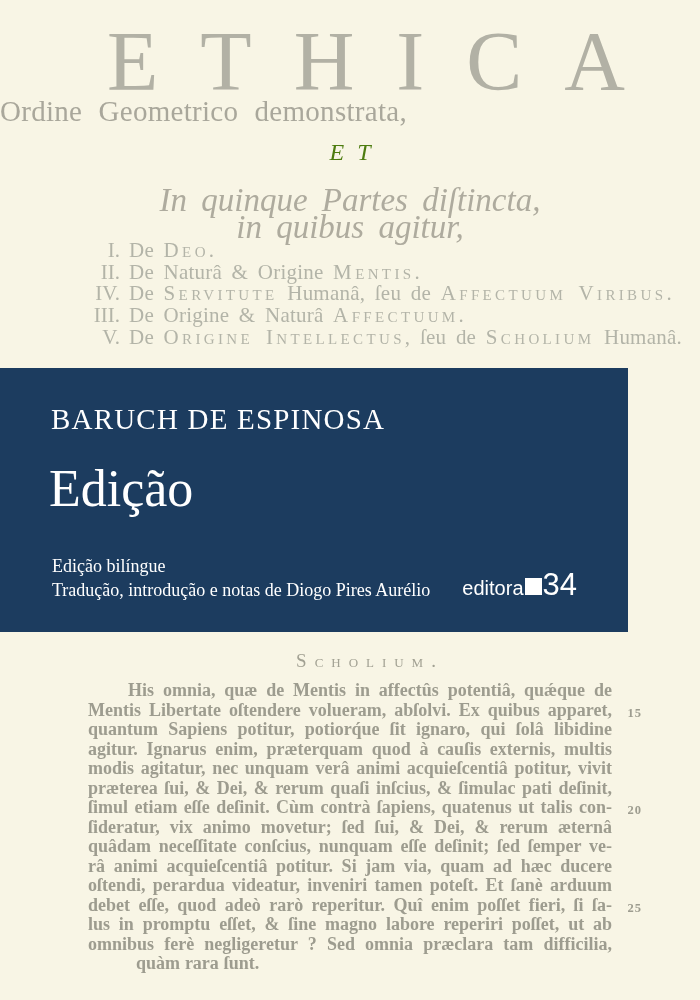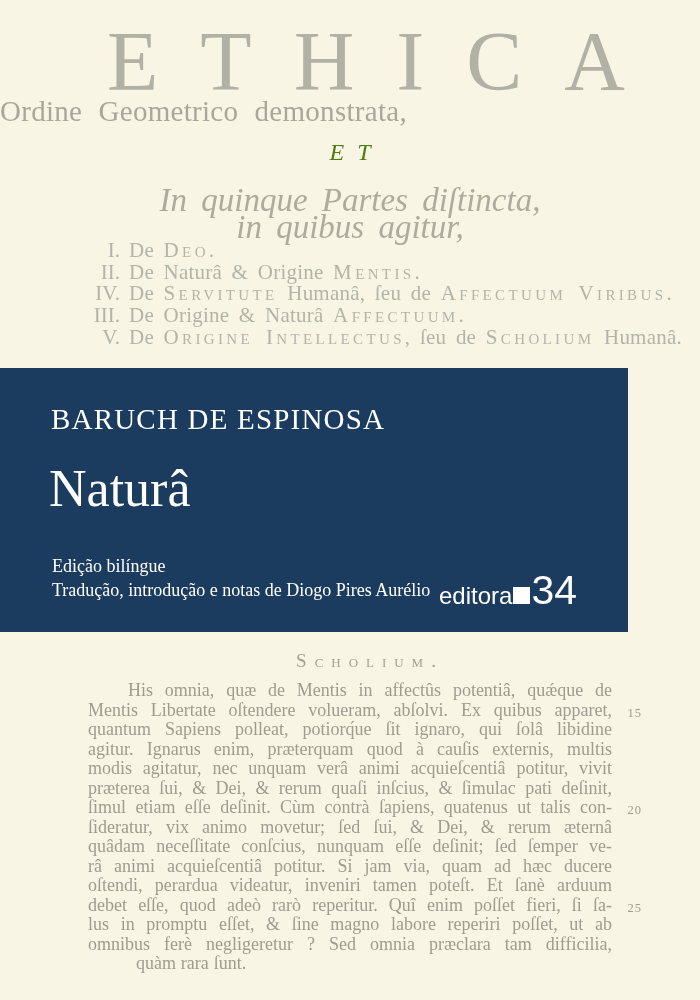--- a/index.html
+++ b/index.html
@@ -60,39 +60,40 @@
   }
   .credits {
     position:absolute; left:52px; top:212px;
     font-size:18px; line-height:1.2;
   }
   .logo {
     position:absolute; right:51px; top:199px;
     font-family:"Liberation Sans","DejaVu Sans",sans-serif;
     white-space:nowrap;
   }
-  .logo .pub-name { font-size:24px; vertical-align:baseline; }
+  .logo .pub-name { font-size:20px; vertical-align:baseline; }
   .logo .sq {
     display:inline-block; width:17px; height:17px;
     background:#ffffff; margin:0 1px; vertical-align:baseline;
   }
-  .logo .pub-num { font-size:41px; vertical-align:baseline; }
+  .logo .pub-num { font-size:31px; vertical-align:baseline; }
 
   
   .sch-heading {
     position:absolute; top:650px; left:0; right:0;
     text-align:center; font-variant:small-caps;
     font-size:19px; letter-spacing:0.42em; text-indent:0.42em;
     color:#a2a193;
     padding-left:32px;
   }
   .sch-body {
     position:absolute; top:681px; left:88px; width:524px;
     font-size:18px; line-height:19.5px; color:#9d9c8f;
     word-spacing:0.02em;
+    font-weight:bold;
   }
   .sch-line { position:relative; text-align:justify; text-align-last:justify; }
   .sch-line.indent { text-indent:40px; }
   .sch-line.last { text-align-last:left;margin-left:48px; }
   .lineno {
     position:absolute; right:-30px; top:3px;
     font-size:12.5px; letter-spacing:1px;
   }
 </style>
 </head>
@@ -127,34 +128,34 @@
         </div>
         <div class="part-row">
           <span class="part-num">V.</span>
           <span class="part-text"><span>De </span><span class="sc">Origine Intellectus</span><span>, ſeu de </span><span class="sc">Scholium</span><span> Humanâ.</span></span>
         </div>
       </div>
   </section>
 
   <section class="band">
     <div class="author">BARUCH DE ESPINOSA</div>
-    <div class="band-title">Naturâ</div>
+    <div class="band-title">Edição</div>
     <div class="edition">Edição bilíngue</div>
     <div class="credits">Tradução, introdução e notas de Diogo Pires Aurélio</div>
     <div class="logo">
       <span class="pub-name">editora</span><span class="sq"></span><span class="pub-num">34</span>
     </div>
   </section>
 
   <section>
     <div class="sch-heading">Scholium.</div>
     <div class="sch-body">
         <div class="sch-line indent">His omnia, quæ de Mentis in affectûs potentiâ, quǽque de</div>
         <div class="sch-line">Mentis Libertate oſtendere volueram, abſolvi. Ex quibus apparet,<span class="lineno">15</span></div>
-        <div class="sch-line">quantum Sapiens polleat, potiorq́ue ſit ignaro, qui ſolâ libidine</div>
+        <div class="sch-line">quantum Sapiens potitur, potiorq́ue ſit ignaro, qui ſolâ libidine</div>
         <div class="sch-line">agitur.  Ignarus enim, præterquam quod à cauſis externis, multis</div>
         <div class="sch-line">modis agitatur, nec unquam verâ animi acquieſcentiâ potitur, vivit</div>
         <div class="sch-line">præterea ſui, &amp; Dei, &amp; rerum quaſi inſcius, &amp; ſimulac pati deſinit,</div>
         <div class="sch-line">ſimul etiam eſſe deſinit. Cùm contrà ſapiens, quatenus ut talis con-<span class="lineno">20</span></div>
         <div class="sch-line">ſideratur, vix animo movetur; ſed ſui, &amp; Dei, &amp; rerum æternâ</div>
         <div class="sch-line">quâdam neceſſitate conſcius, nunquam eſſe deſinit; ſed ſemper ve-</div>
         <div class="sch-line">râ animi acquieſcentiâ potitur.  Si jam via, quam ad hæc ducere</div>
         <div class="sch-line">oſtendi, perardua videatur, inveniri tamen poteſt. Et ſanè arduum</div>
         <div class="sch-line">debet eſſe, quod adeò rarò reperitur.  Quî enim poſſet fieri, ſi ſa-<span class="lineno">25</span></div>
         <div class="sch-line">lus in promptu eſſet, &amp; ſine magno labore reperiri poſſet, ut ab</div>

